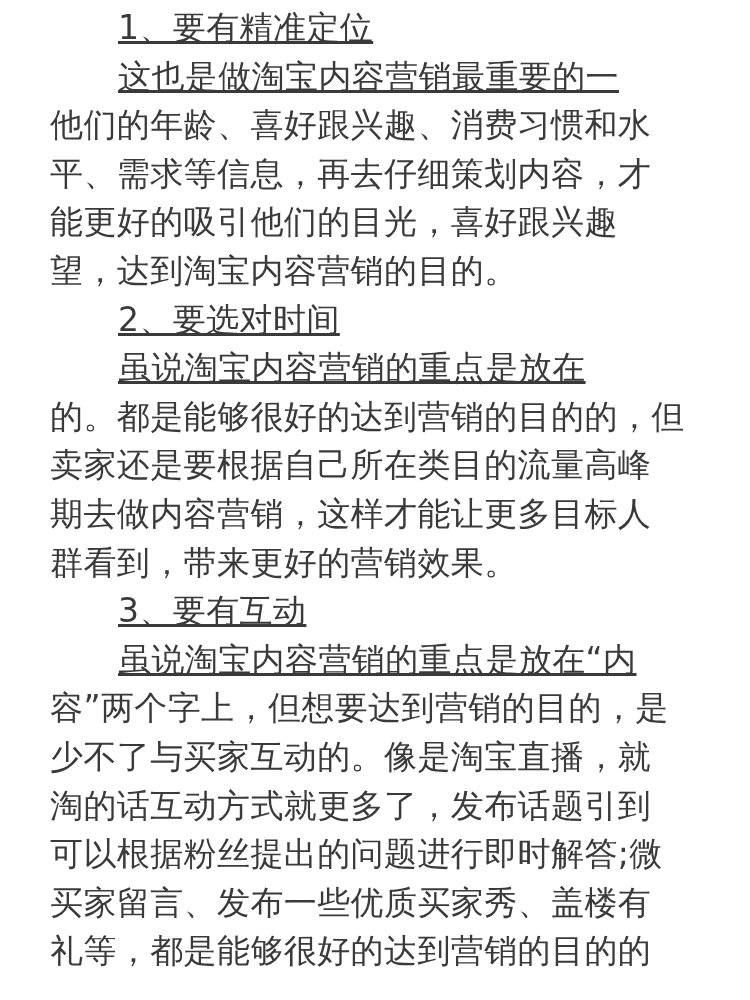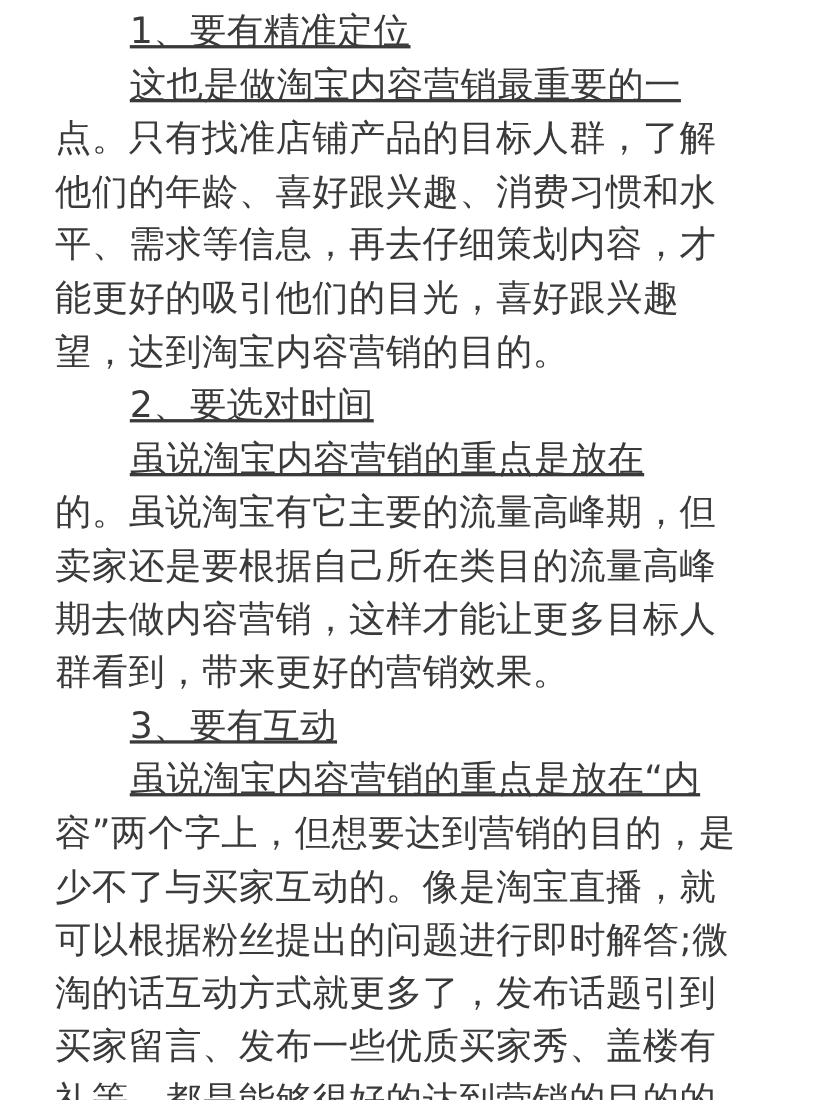--- a/index.html
+++ b/index.html
@@ -33,32 +33,31 @@
       padding-left: 68px;
       text-decoration: underline;
     }
   </style>
 </head>
 <body>
 
 <div class="doc">
   <span class="line indent">1、要有精准定位</span>
   <span class="line indent">这也是做淘宝内容营销最重要的一</span>
-  <span class="line">点。只有找准店铺产品的目标人群，了解</span>
   <span class="line">他们的年龄、喜好跟兴趣、消费习惯和水</span>
   <span class="line">平、需求等信息，再去仔细策划内容，才</span>
   <span class="line">能更好的吸引他们的目光，喜好跟兴趣</span>
   <span class="line">望，达到淘宝内容营销的目的。</span>
   <span class="line indent">2、要选对时间</span>
   <span class="line indent">虽说淘宝内容营销的重点是放在</span>
-  <span class="line">的。虽说淘宝有它主要的流量高峰期，但</span>
+  <span class="line">的。都是能够很好的达到营销的目的的，但</span>
   <span class="line">卖家还是要根据自己所在类目的流量高峰</span>
   <span class="line">期去做内容营销，这样才能让更多目标人</span>
   <span class="line">群看到，带来更好的营销效果。</span>
   <span class="line indent">3、要有互动</span>
   <span class="line indent">虽说淘宝内容营销的重点是放在“内</span>
   <span class="line">容”两个字上，但想要达到营销的目的，是</span>
   <span class="line">少不了与买家互动的。像是淘宝直播，就</span>
+  <span class="line">淘的话互动方式就更多了，发布话题引到</span>
   <span class="line">可以根据粉丝提出的问题进行即时解答;微</span>
-  <span class="line">淘的话互动方式就更多了，发布话题引到</span>
   <span class="line">买家留言、发布一些优质买家秀、盖楼有</span>
   <span class="line">礼等，都是能够很好的达到营销的目的的</span>
 </div>
 
 </body></html>

